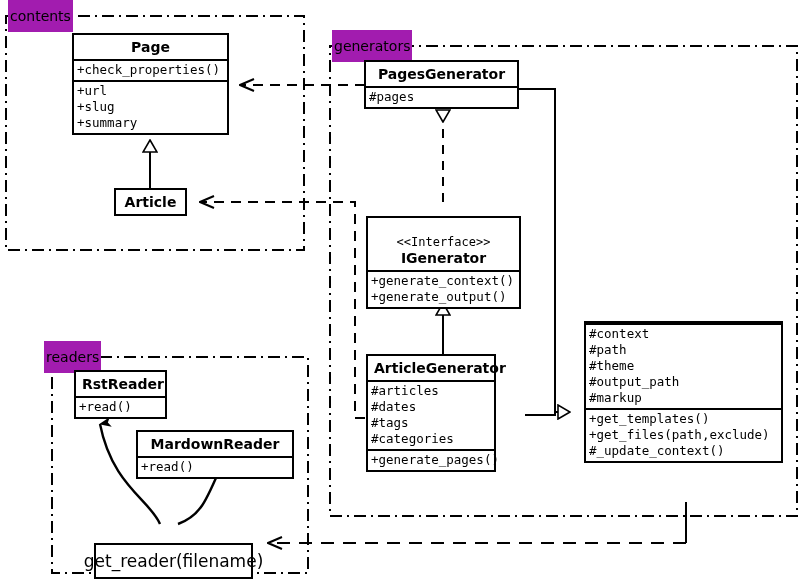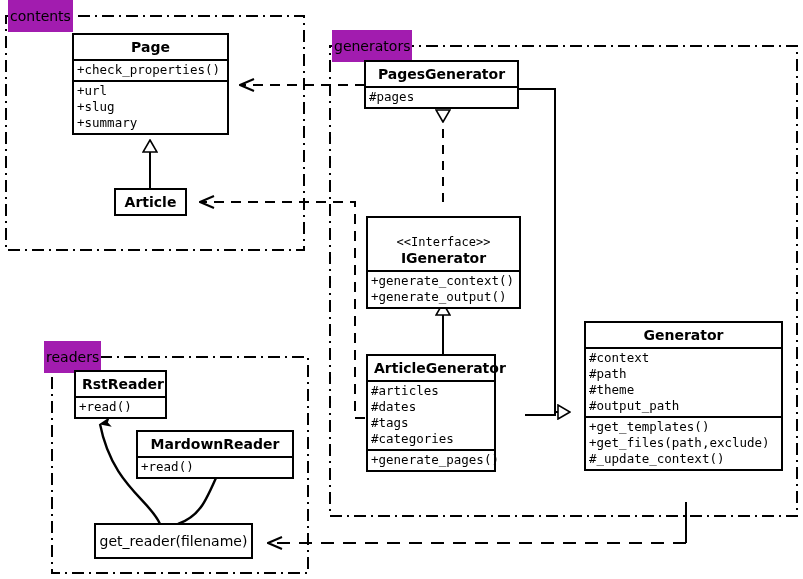--- a/index.html
+++ b/index.html
@@ -12,21 +12,21 @@
   .cls{position:absolute;border:2px solid #000;background:#fff;box-sizing:border-box;}
   .cls .name{font-family:"DejaVu Sans", sans-serif;font-weight:bold;font-size:14px;
              text-align:center;padding:4px 6px 4px 6px;line-height:16px;color:#000;}
   .cls .stereo{font-family:"DejaVu Sans Mono", monospace;font-weight:normal;font-size:12px;
              text-align:center;line-height:15px;color:#000;}
   .cls .sect{border-top:2px solid #000;padding:1px 3px 2px 3px;}
   .cls .sect div{font-family:"DejaVu Sans Mono", monospace;font-size:12.5px;
                  line-height:16px;color:#000;white-space:nowrap;}
   .plainbox{position:absolute;border:2px solid #000;background:#fff;box-sizing:border-box;
             display:flex;align-items:center;justify-content:center;
-            font-family:"DejaVu Sans", sans-serif;font-size:14px;color:#000;}
+            font-family:"DejaVu Sans", sans-serif;font-size:17px;color:#000;margin-top:20px;}
   .pkglabel{position:absolute;font-family:"DejaVu Sans", sans-serif;font-size:14px;
             color:#000;background:#a21caf;padding:8px 2px;}
 </style>
 </head>
 <body>
 
 <div id="stage">
 
   <svg viewBox="0 0 803 579">
     <defs>
@@ -117,26 +117,26 @@
       <div>#dates</div>
       <div>#tags</div>
       <div>#categories</div>
     </div>
     <div class="sect">
       <div>+generate_pages()</div>
     </div>
   </div>
 
   <div class="cls" style="left:584px;top:321px;width:199px;">
-    <div class="name">Generator</div>
     <div class="sect">
       <div>#context</div>
       <div>#path</div>
       <div>#theme</div>
       <div>#output_path</div>
+      <div>#markup</div>
     </div>
     <div class="sect">
       <div>+get_templates()</div>
       <div>+get_files(path,exclude)</div>
       <div>#_update_context()</div>
     </div>
   </div>
 
   <div class="cls" style="left:74px;top:370px;width:93px;">
     <div class="name">RstReader</div>

